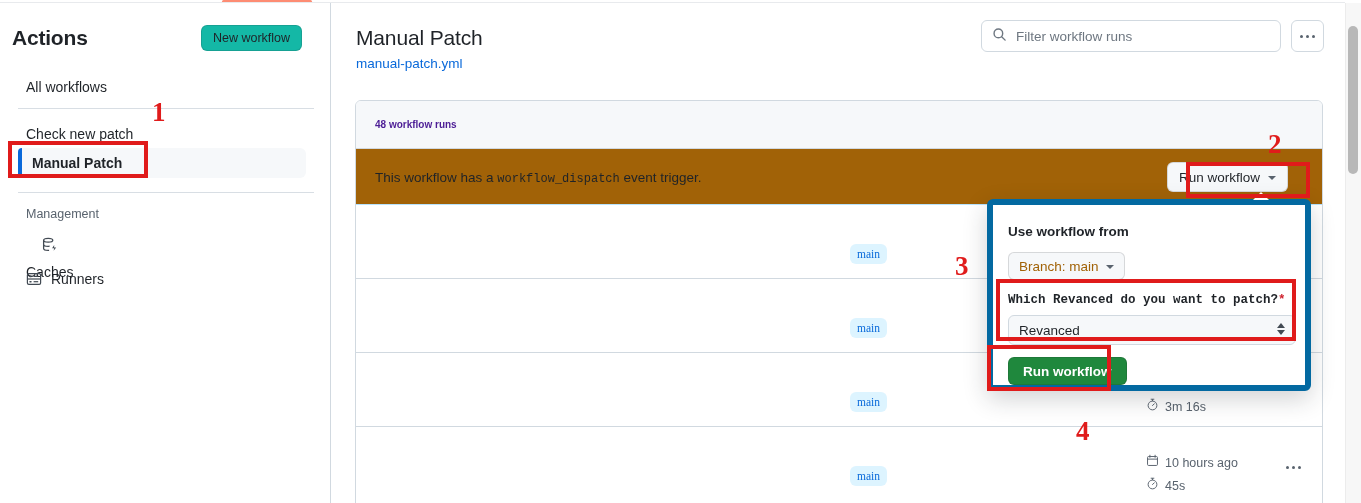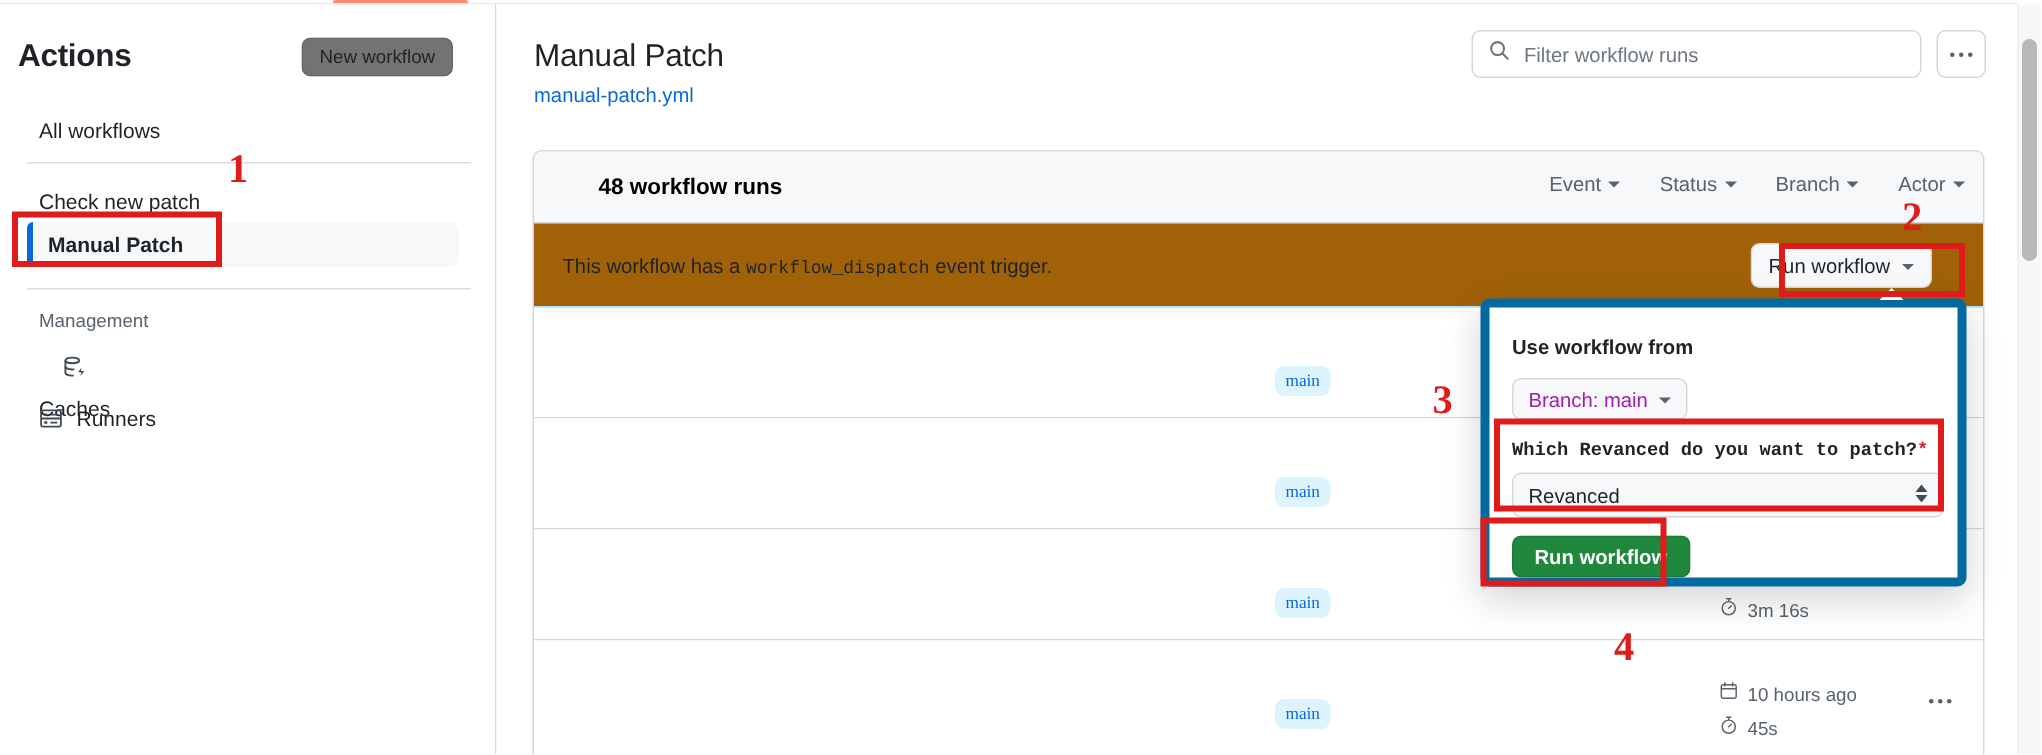--- a/index.html
+++ b/index.html
@@ -36,21 +36,21 @@
   .actions-title {
     position: absolute; left: 12px; top: 22px;
     font-size: 21px; font-weight: 700; letter-spacing: -0.2px;
     color: #1f2328; line-height: 26px;
   }
   .new-workflow-btn {
     position: absolute; left: 201px; top: 22px;
     height: 26px; padding: 0 11px;
     display: flex; align-items: center; justify-content: center;
     font-size: 12.5px; color: #1f2328;
-    background: #737373; border: 1px solid rgba(31,35,40,0.15);
+    background: #14b8a6; border: 1px solid rgba(31,35,40,0.15);
     border-radius: 6px; cursor: pointer; white-space: nowrap;
   }
   .side-link {
     position: absolute; left: 26px;
     font-size: 14px; line-height: 20px; color: #1f2328;
     cursor: pointer; white-space: nowrap;
   }
   .all-wf { top: 74px; }
   .check-new { top: 121px; }
   .side-sep {
@@ -126,21 +126,21 @@
     border: 1px solid #d1d9e0; border-radius: 6px; overflow: hidden;
     background: #ffffff;
   }
   .runs-header {
     position: absolute; left: 0; top: 0; width: 968px; height: 48px;
     background: #f6f8fa; border-bottom: 1px solid #d1d9e0;
     display: flex; align-items: center;
   }
   .runs-count {
     position: absolute; left: 19px; top: 15px;
-    font-size: 15px; font-weight: 600; color: #000000; line-height: 18px; margin-left: 24px;
+    font-size: 10px; font-weight: 600; color: #4c1d95; line-height: 18px;
   }
   .filters-row {
     position: absolute; right: 14px; top: 14px;
     display: flex; align-items: center; gap: 26px;
   }
   .filter-drop {
     display: flex; align-items: center; gap: 5px;
     font-size: 13.5px; color: #59636e; cursor: pointer; white-space: nowrap;
   }
   .caret {
@@ -204,21 +204,21 @@
   }
   .pop-label {
     position: absolute; left: 15px; top: 18px;
     font-size: 13.5px; font-weight: 600; color: #1f2328; line-height: 18px;
   }
   .branch-btn {
     position: absolute; left: 15px; top: 47px; height: 28px; padding: 0 10px;
     display: flex; align-items: center; gap: 7px;
     background: #f6f8fa; border: 1px solid rgba(31,35,40,0.15);
     border-radius: 6px; cursor: pointer;
-    font-size: 13.5px; color: #a21caf; white-space: nowrap;
+    font-size: 13.5px; color: #a16207; white-space: nowrap;
   }
   .input-label {
     position: absolute; left: 15px; top: 87px;
     font-family: "Liberation Mono", monospace;
     font-size: 12.5px; font-weight: 700; color: #1f2328; line-height: 17px;
     white-space: nowrap;
   }
   .req-star { color: #cf222e; font-weight: 700; }
   .pop-select {
     position: absolute; left: 15px; top: 110px; width: 288px; height: 30px;
@@ -344,38 +344,20 @@
           <i></i>
           <i></i>
           <i></i>
         </span>
     </div>
 
     <div class="runs-card">
 
       <div class="runs-header">
         <div class="runs-count">48 workflow runs</div>
-        <div class="filters-row">
-          <div class="filter-drop">
-            <span>Event</span>
-            <span class="caret"></span>
-          </div>
-          <div class="filter-drop">
-            <span>Status</span>
-            <span class="caret"></span>
-          </div>
-          <div class="filter-drop">
-            <span>Branch</span>
-            <span class="caret"></span>
-          </div>
-          <div class="filter-drop">
-            <span>Actor</span>
-            <span class="caret"></span>
-          </div>
-        </div>
       </div>
 
       <div class="dispatch-banner">
         <div class="dispatch-text">
           <span>This workflow has a</span>
           <span class="code-inline">workflow_dispatch</span>
           <span>event trigger.</span>
         </div>
         <div class="run-wf-btn">
           <span>Run workflow</span>

